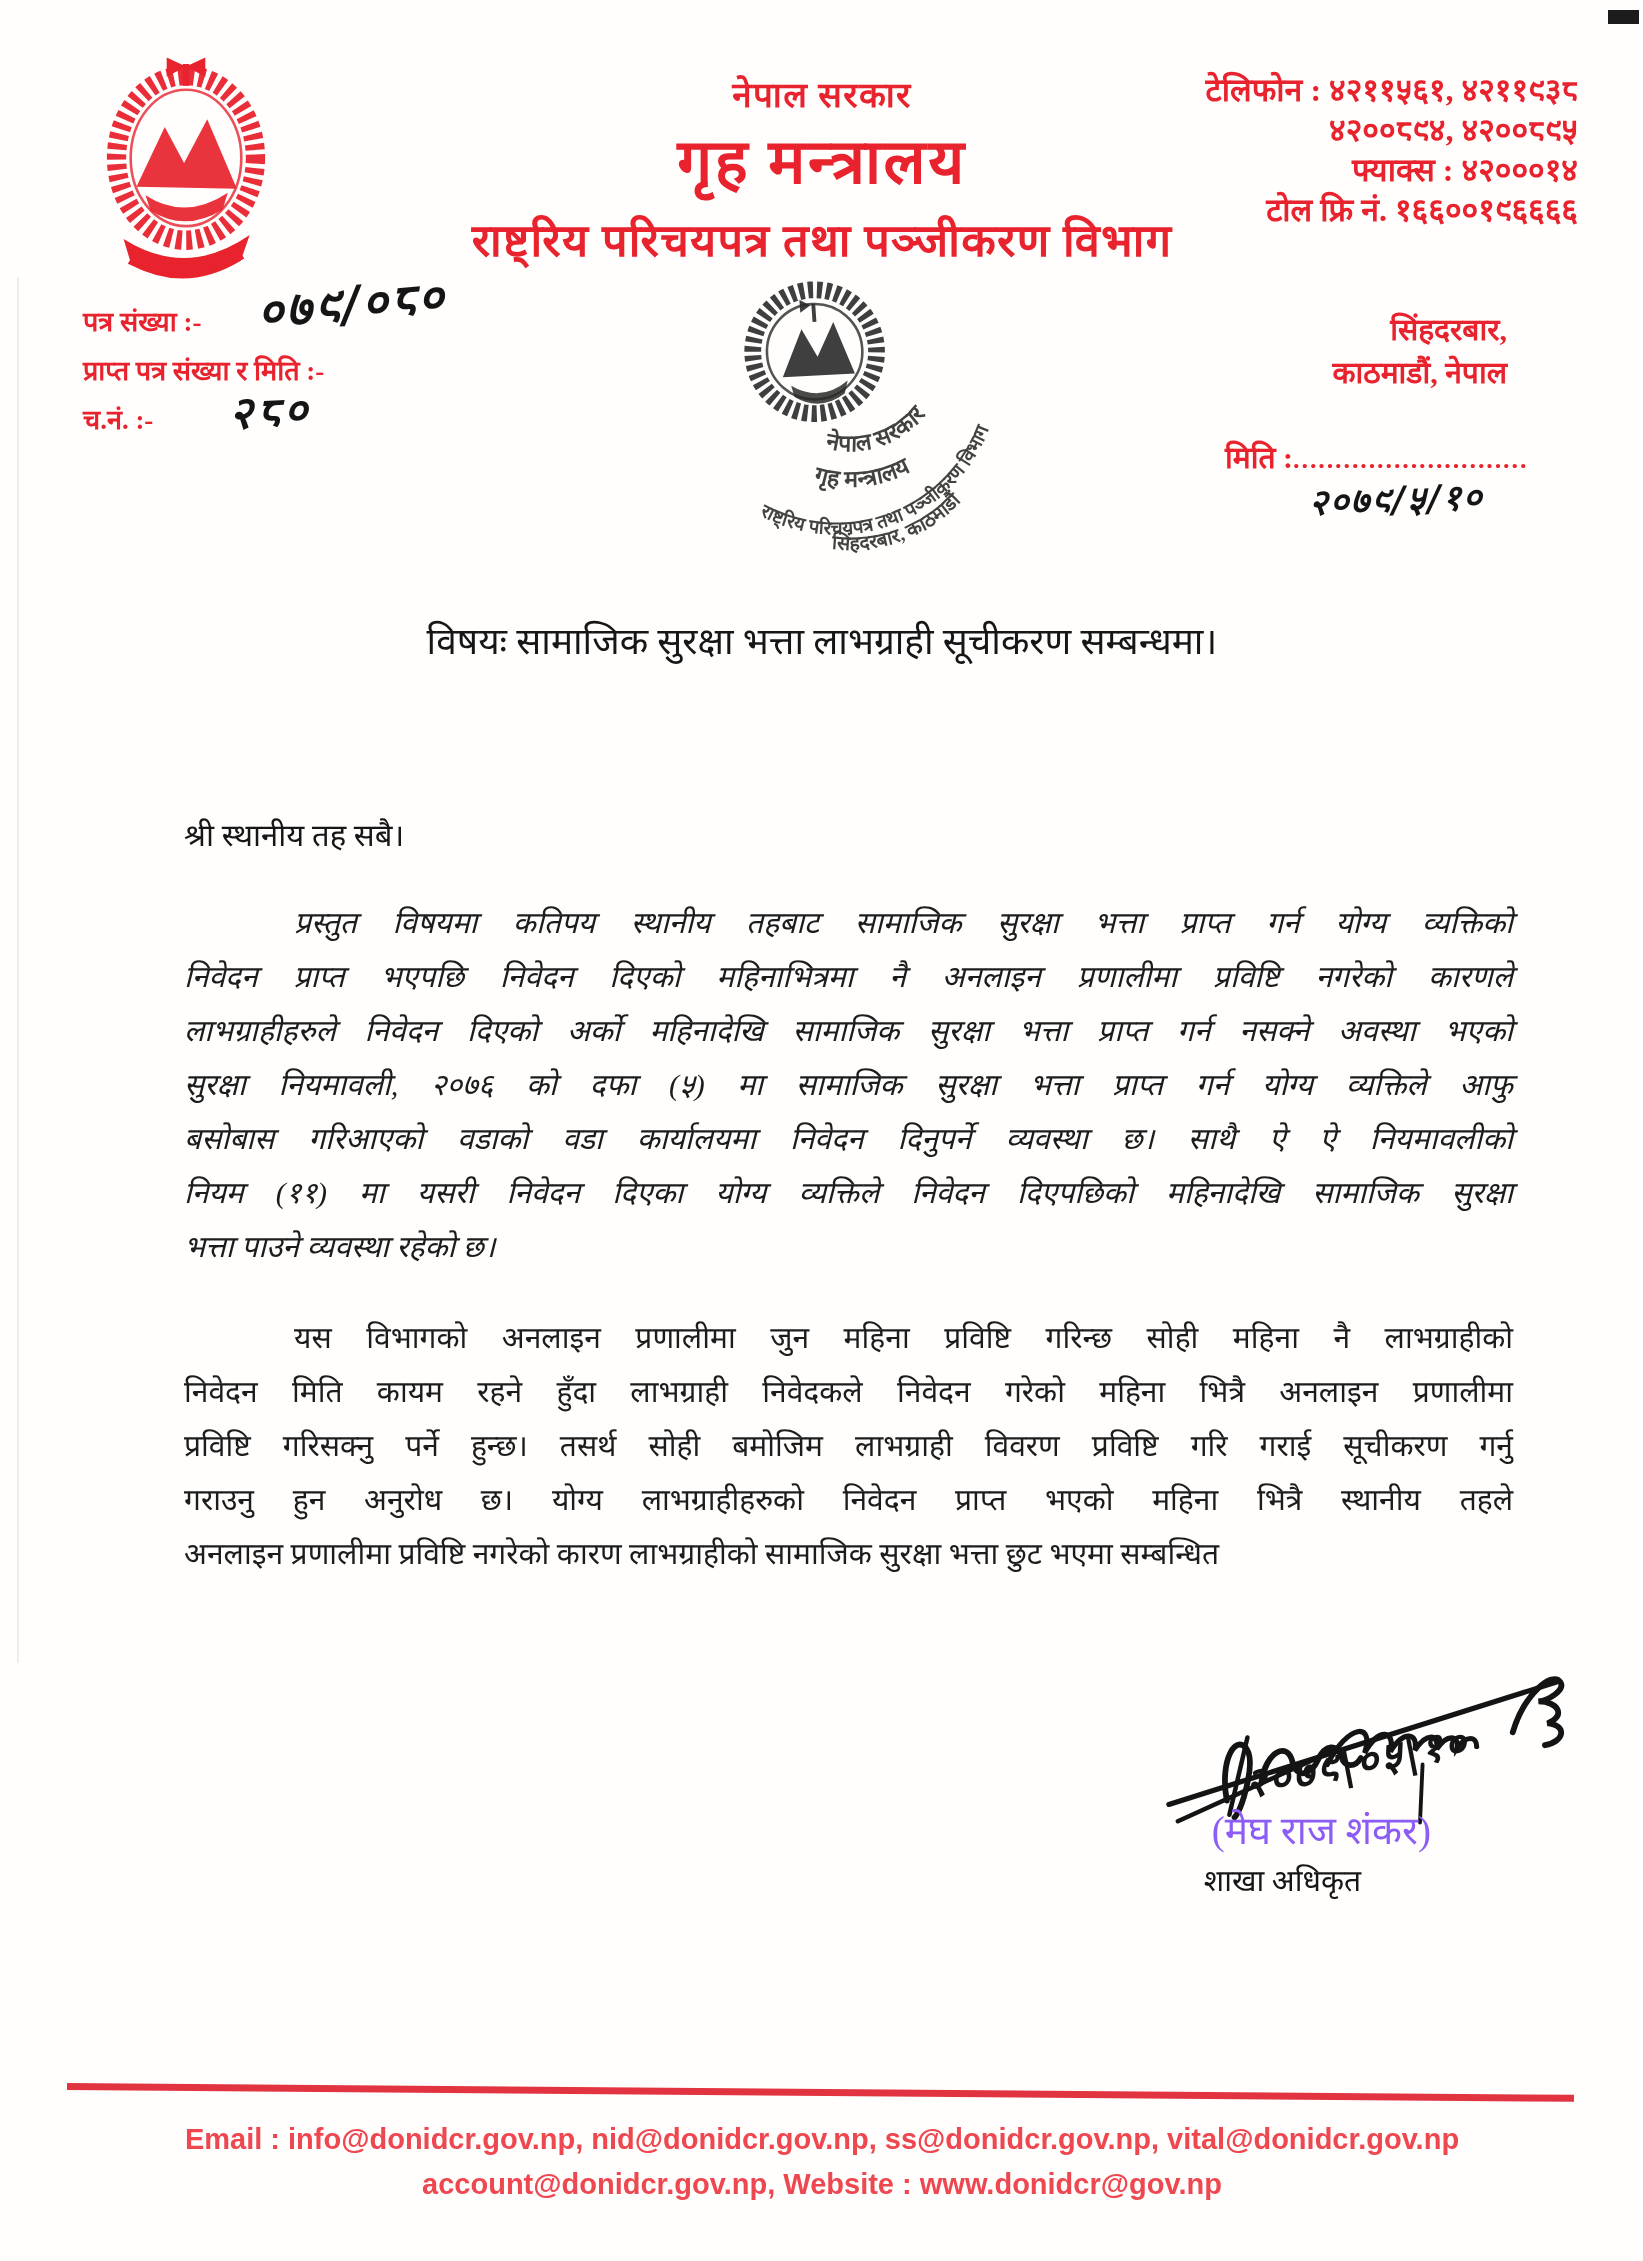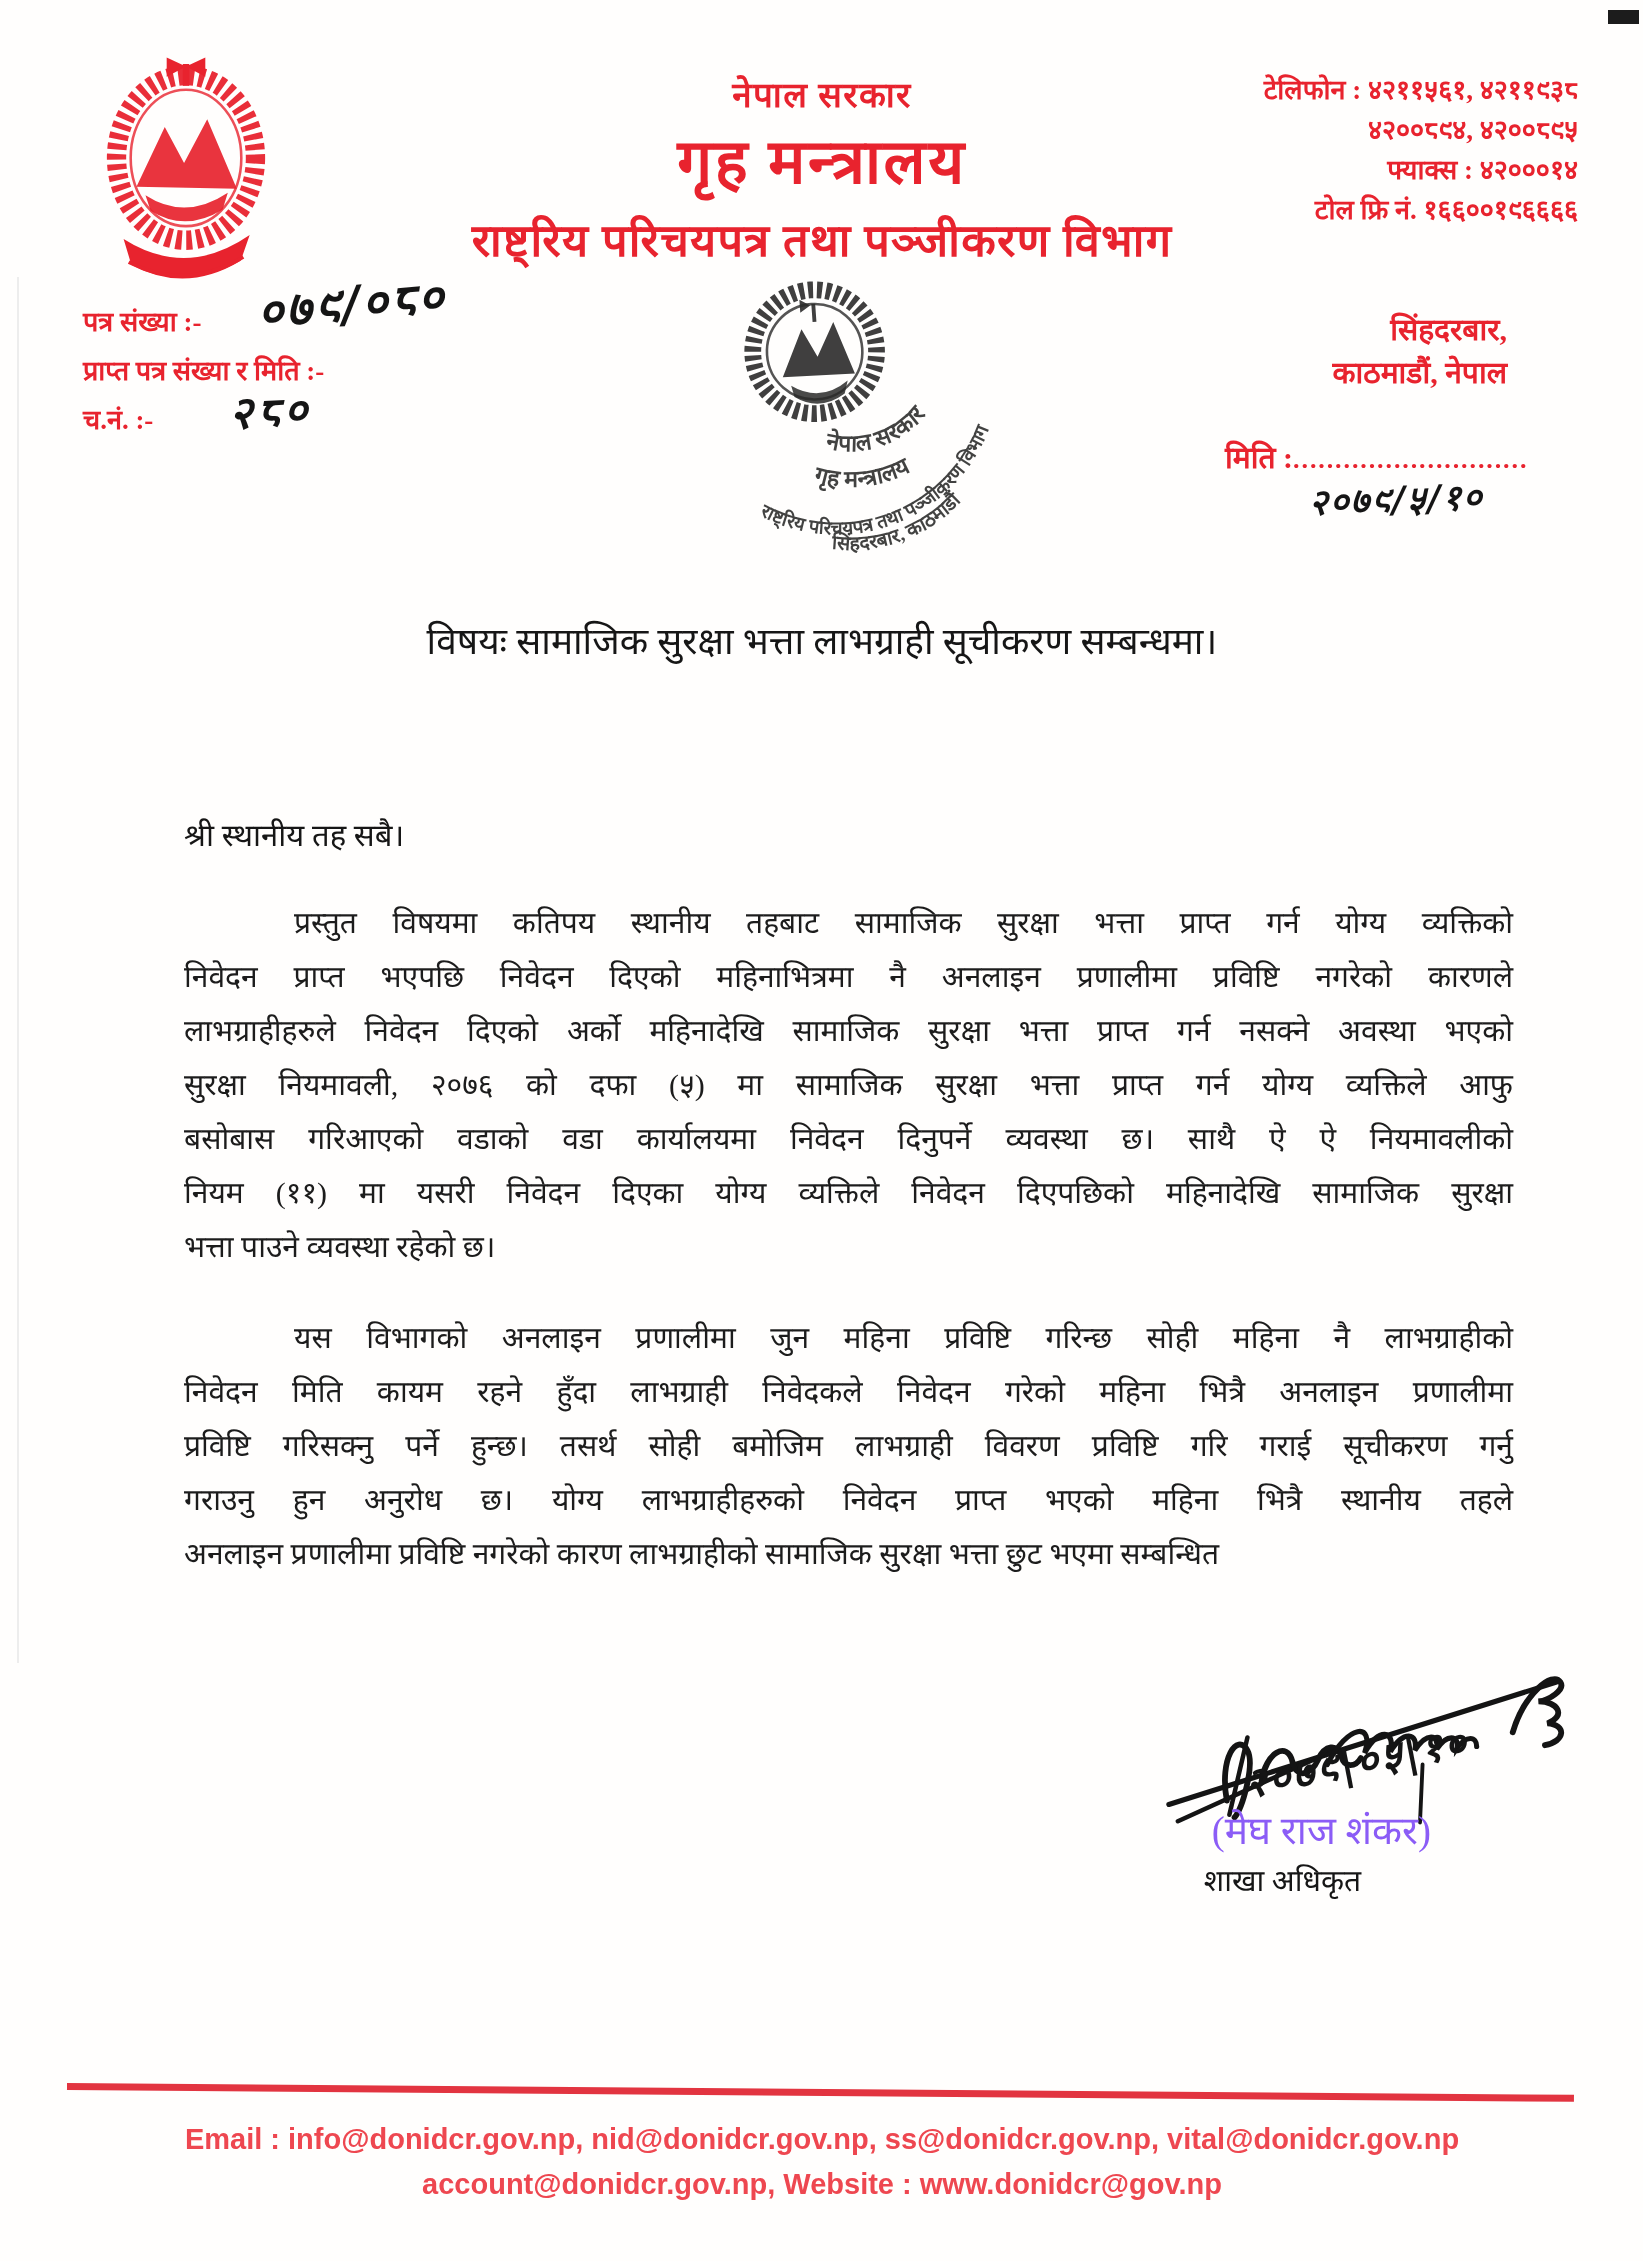--- a/index.html
+++ b/index.html
@@ -11,41 +11,41 @@
     overflow:hidden;
     font-family:"Liberation Serif", serif;
     color:#1f1f1f;
   }
   .abs{position:absolute;}
   
   .hdr-center{left:0;right:0;text-align:center;color:#e8232e;font-weight:bold;}
   .govt{top:70px;font-size:35px;letter-spacing:1.3px;}
   .ministry{top:117px;font-size:62px;letter-spacing:2.6px;}
   .dept{top:208px;font-size:45px;letter-spacing:1.3px;}
-  .contact{top:70px;right:66px;text-align:right;color:#e8232e;font-weight:bold;font-size:27px;line-height:40px;}
+  .contact{top:70px;right:66px;text-align:right;color:#e8232e;font-weight:bold;font-size:32px;line-height:40px;}
   .corner-mark{top:9.7px;left:1608px;width:31px;height:14px;background:#1c1c1c;}
   .scan-edge{left:17px;top:277px;width:1.9px;height:1386px;background:#ededed;}
   
   .refblock{left:83px;top:298px;color:#e8232e;font-weight:bold;font-size:27px;line-height:49px;}
   .hand{font-family:"DejaVu Serif", serif;font-style:italic;color:#151515;font-weight:bold;}
   .hw-letterno{left:257px;top:269px;font-size:49px;transform:rotate(-5deg);letter-spacing:2.6px;}
   .hw-chalani{left:229px;top:379px;font-size:45px;transform:rotate(-3deg);letter-spacing:3.9px;}
   
   .addr{top:308px;right:137px;text-align:right;color:#e8232e;font-weight:bold;font-size:30px;line-height:43px;margin-left:40px;}
   .miti-row{left:1225px;top:436px;color:#e8232e;font-weight:bold;font-size:30px;}
   .miti-dots{letter-spacing:1.9px;font-size:26px;}
   .hw-miti{left:1309px;top:474px;font-size:36px;transform:rotate(-2deg);letter-spacing:1.9px;}
   
   .stamp{left:717px;top:266px;width:303px;height:297px;opacity:.92;}
   
   .subject{left:0;right:0;top:614px;text-align:center;font-size:37px;color:#161616;}
   .salutation{left:184px;top:813px;font-size:31px;color:#161616;}
   
   .para{left:184px;width:1329px;font-size:30px;line-height:54px;color:#1c1c1c;}
-  .para1{top:896px;}
+  .para1{top:896px;font-style:italic;}
   .para2{top:1311px;}
   .para > div{text-align:justify;text-align-last:justify;}
   .para > div:first-child{text-indent:110px;}
   .para > div:last-child{text-align-last:left;}
   
   .sig-svg{left:1165px;top:1655px;width:425px;height:174px;}
   .hw-sigdate{left:1243px;top:1733px;font-size:41px;transform:rotate(-11deg);letter-spacing:2.6px;}
   .sig-name{left:1134px;top:1802px;width:297px;text-align:right;font-size:39px;color:#8b5cf6;}
   .sig-title{left:1134px;top:1859px;width:297px;text-align:center;font-size:30px;color:#161616;}
   

